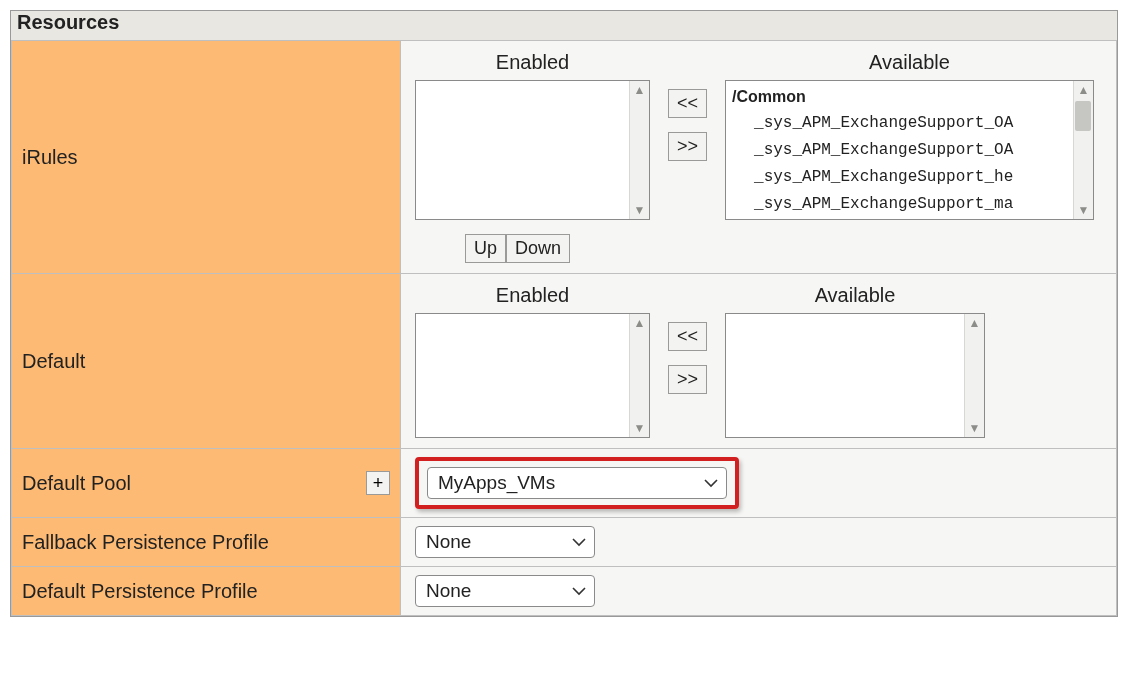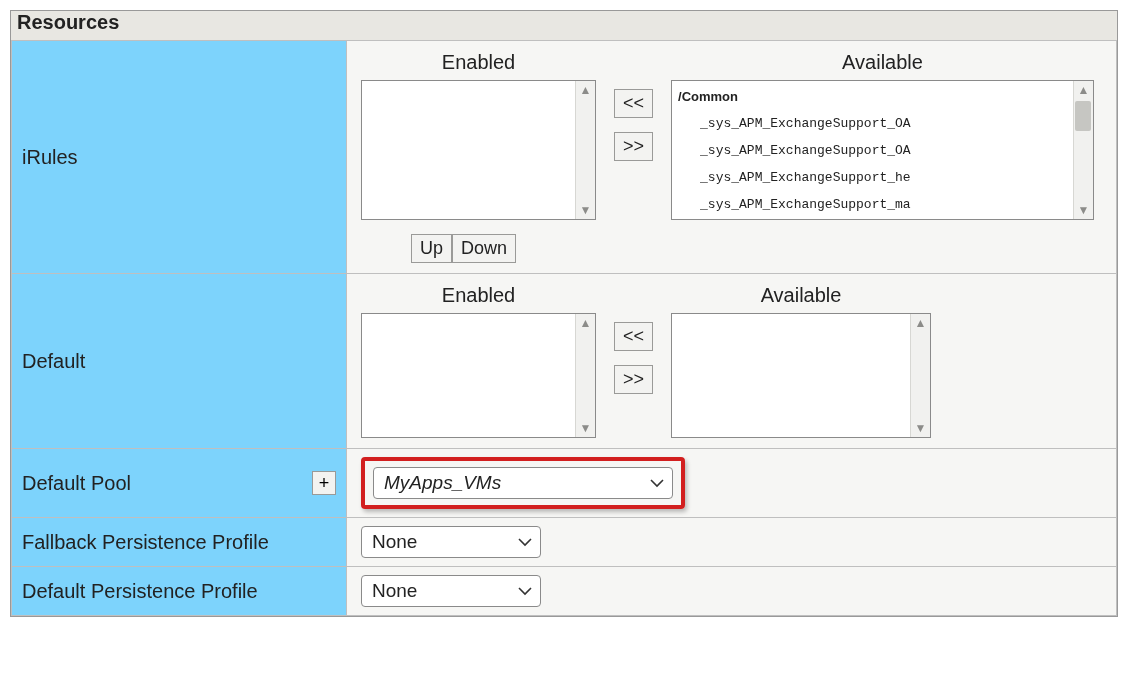--- a/index.html
+++ b/index.html
@@ -24,22 +24,22 @@
   }
   table.resources {
     width: 100%;
     border-collapse: collapse;
   }
   table.resources > tbody > tr > td {
     border: 1px solid #bfbfbf;
     vertical-align: middle;
   }
   td.label-cell {
-    background: #7dd3fc;
-    width: 335px;
+    background: #fdba74;
+    width: 389px;
     padding: 8px 8px 8px 10px;
     font-size: 20px;
     color: #222;
   }
   td.content-cell {
     background: #f6f6f4;
     padding: 10px 22px 10px 14px;
   }
   .picker-row {
     display: flex;
@@ -87,21 +87,21 @@
   }
   .listbox .thumb {
     position: absolute;
     right: 2px;
     width: 16px;
     background: #c6c6c2;
     border-radius: 2px;
   }
   .list-items {
     padding: 2px 22px 2px 6px;
-    font-size: 13px;
+    font-size: 16px;
     line-height: 27px;
     white-space: nowrap;
     overflow: hidden;
   }
   .list-items .group {
     font-weight: bold;
   }
   .list-items .item {
     padding-left: 22px;
     font-family: Liberation Mono, monospace;
@@ -255,21 +255,21 @@
 
       <tr class="row-slim">
         <td class="label-cell">
           <div class="label-with-plus">
             <span>Default Pool</span>
             <button class="plus-btn">+</button>
           </div>
         </td>
         <td class="content-cell">
           <span class="highlight-box">
-            <span class="select" style="width:300px;font-style:italic;">
+            <span class="select" style="width:300px;">
               <span>MyApps_VMs</span>
               <span class="chev">
                   <svg width="14" height="10" viewBox="0 0 14 10">
                     <polyline points="1,2 7,8 13,2" fill="none" stroke="#333" stroke-width="1.6"></polyline>
                   </svg>
                 </span>
             </span>
           </span>
         </td>
       </tr>

